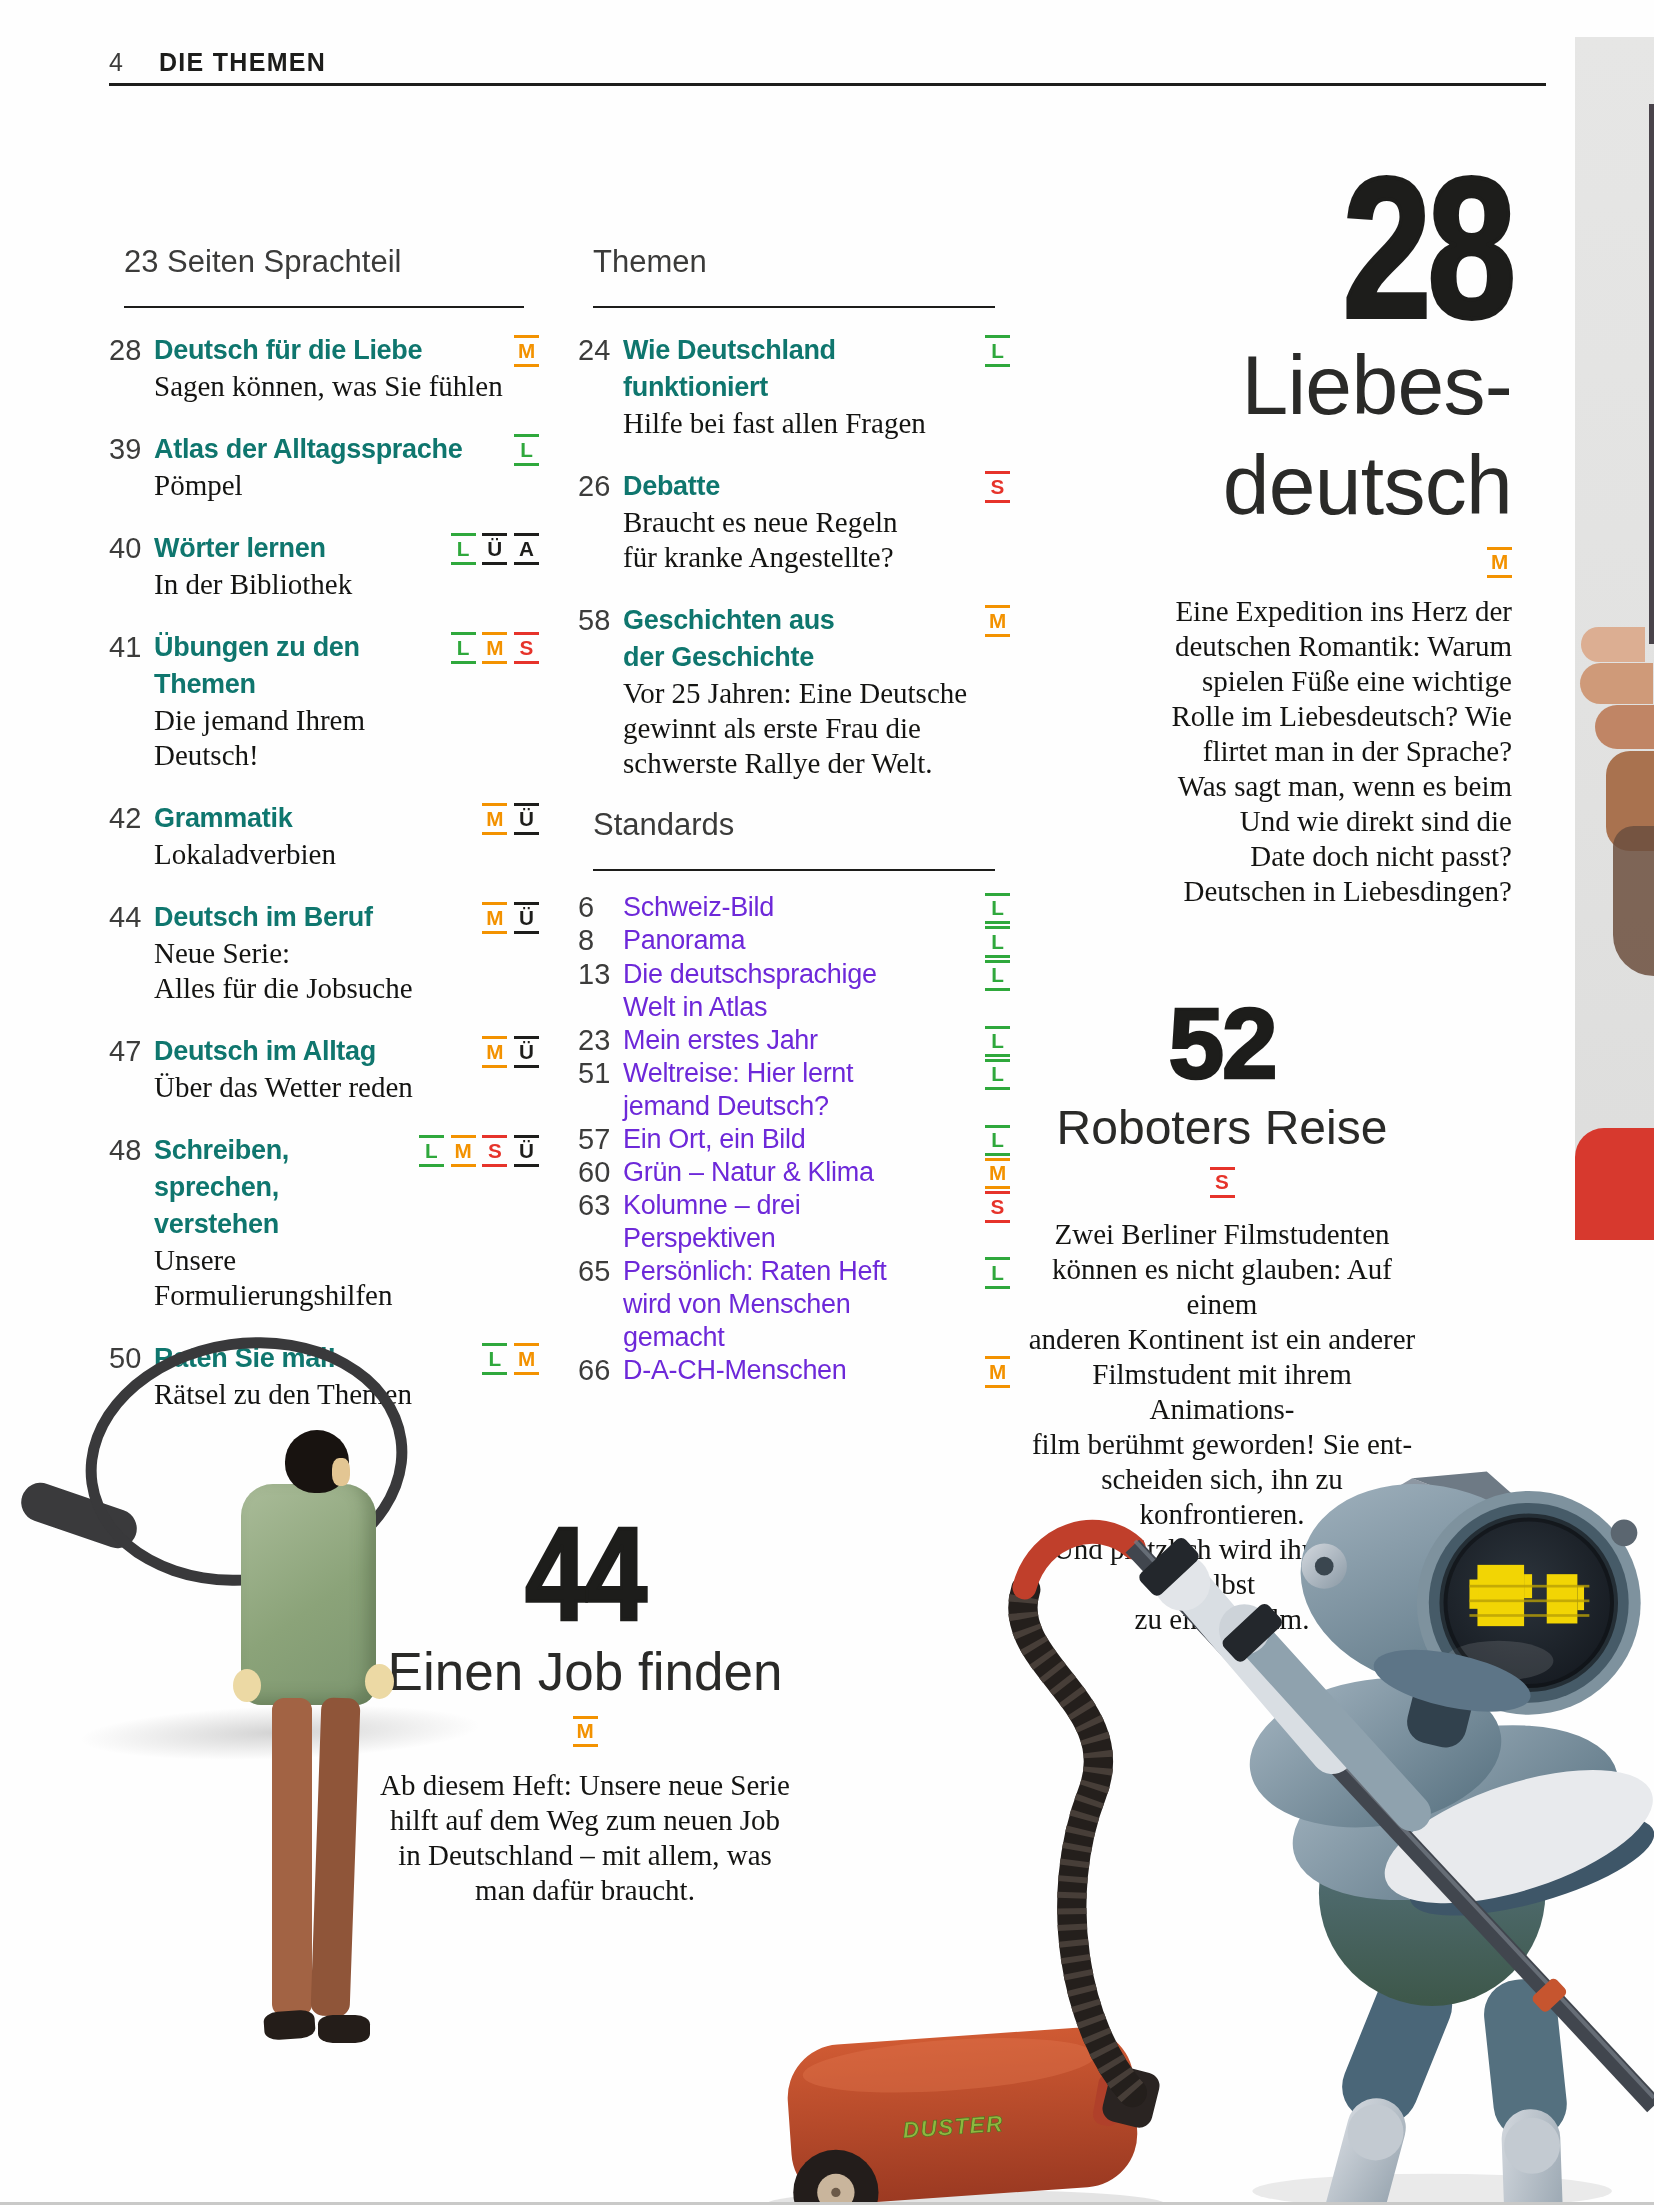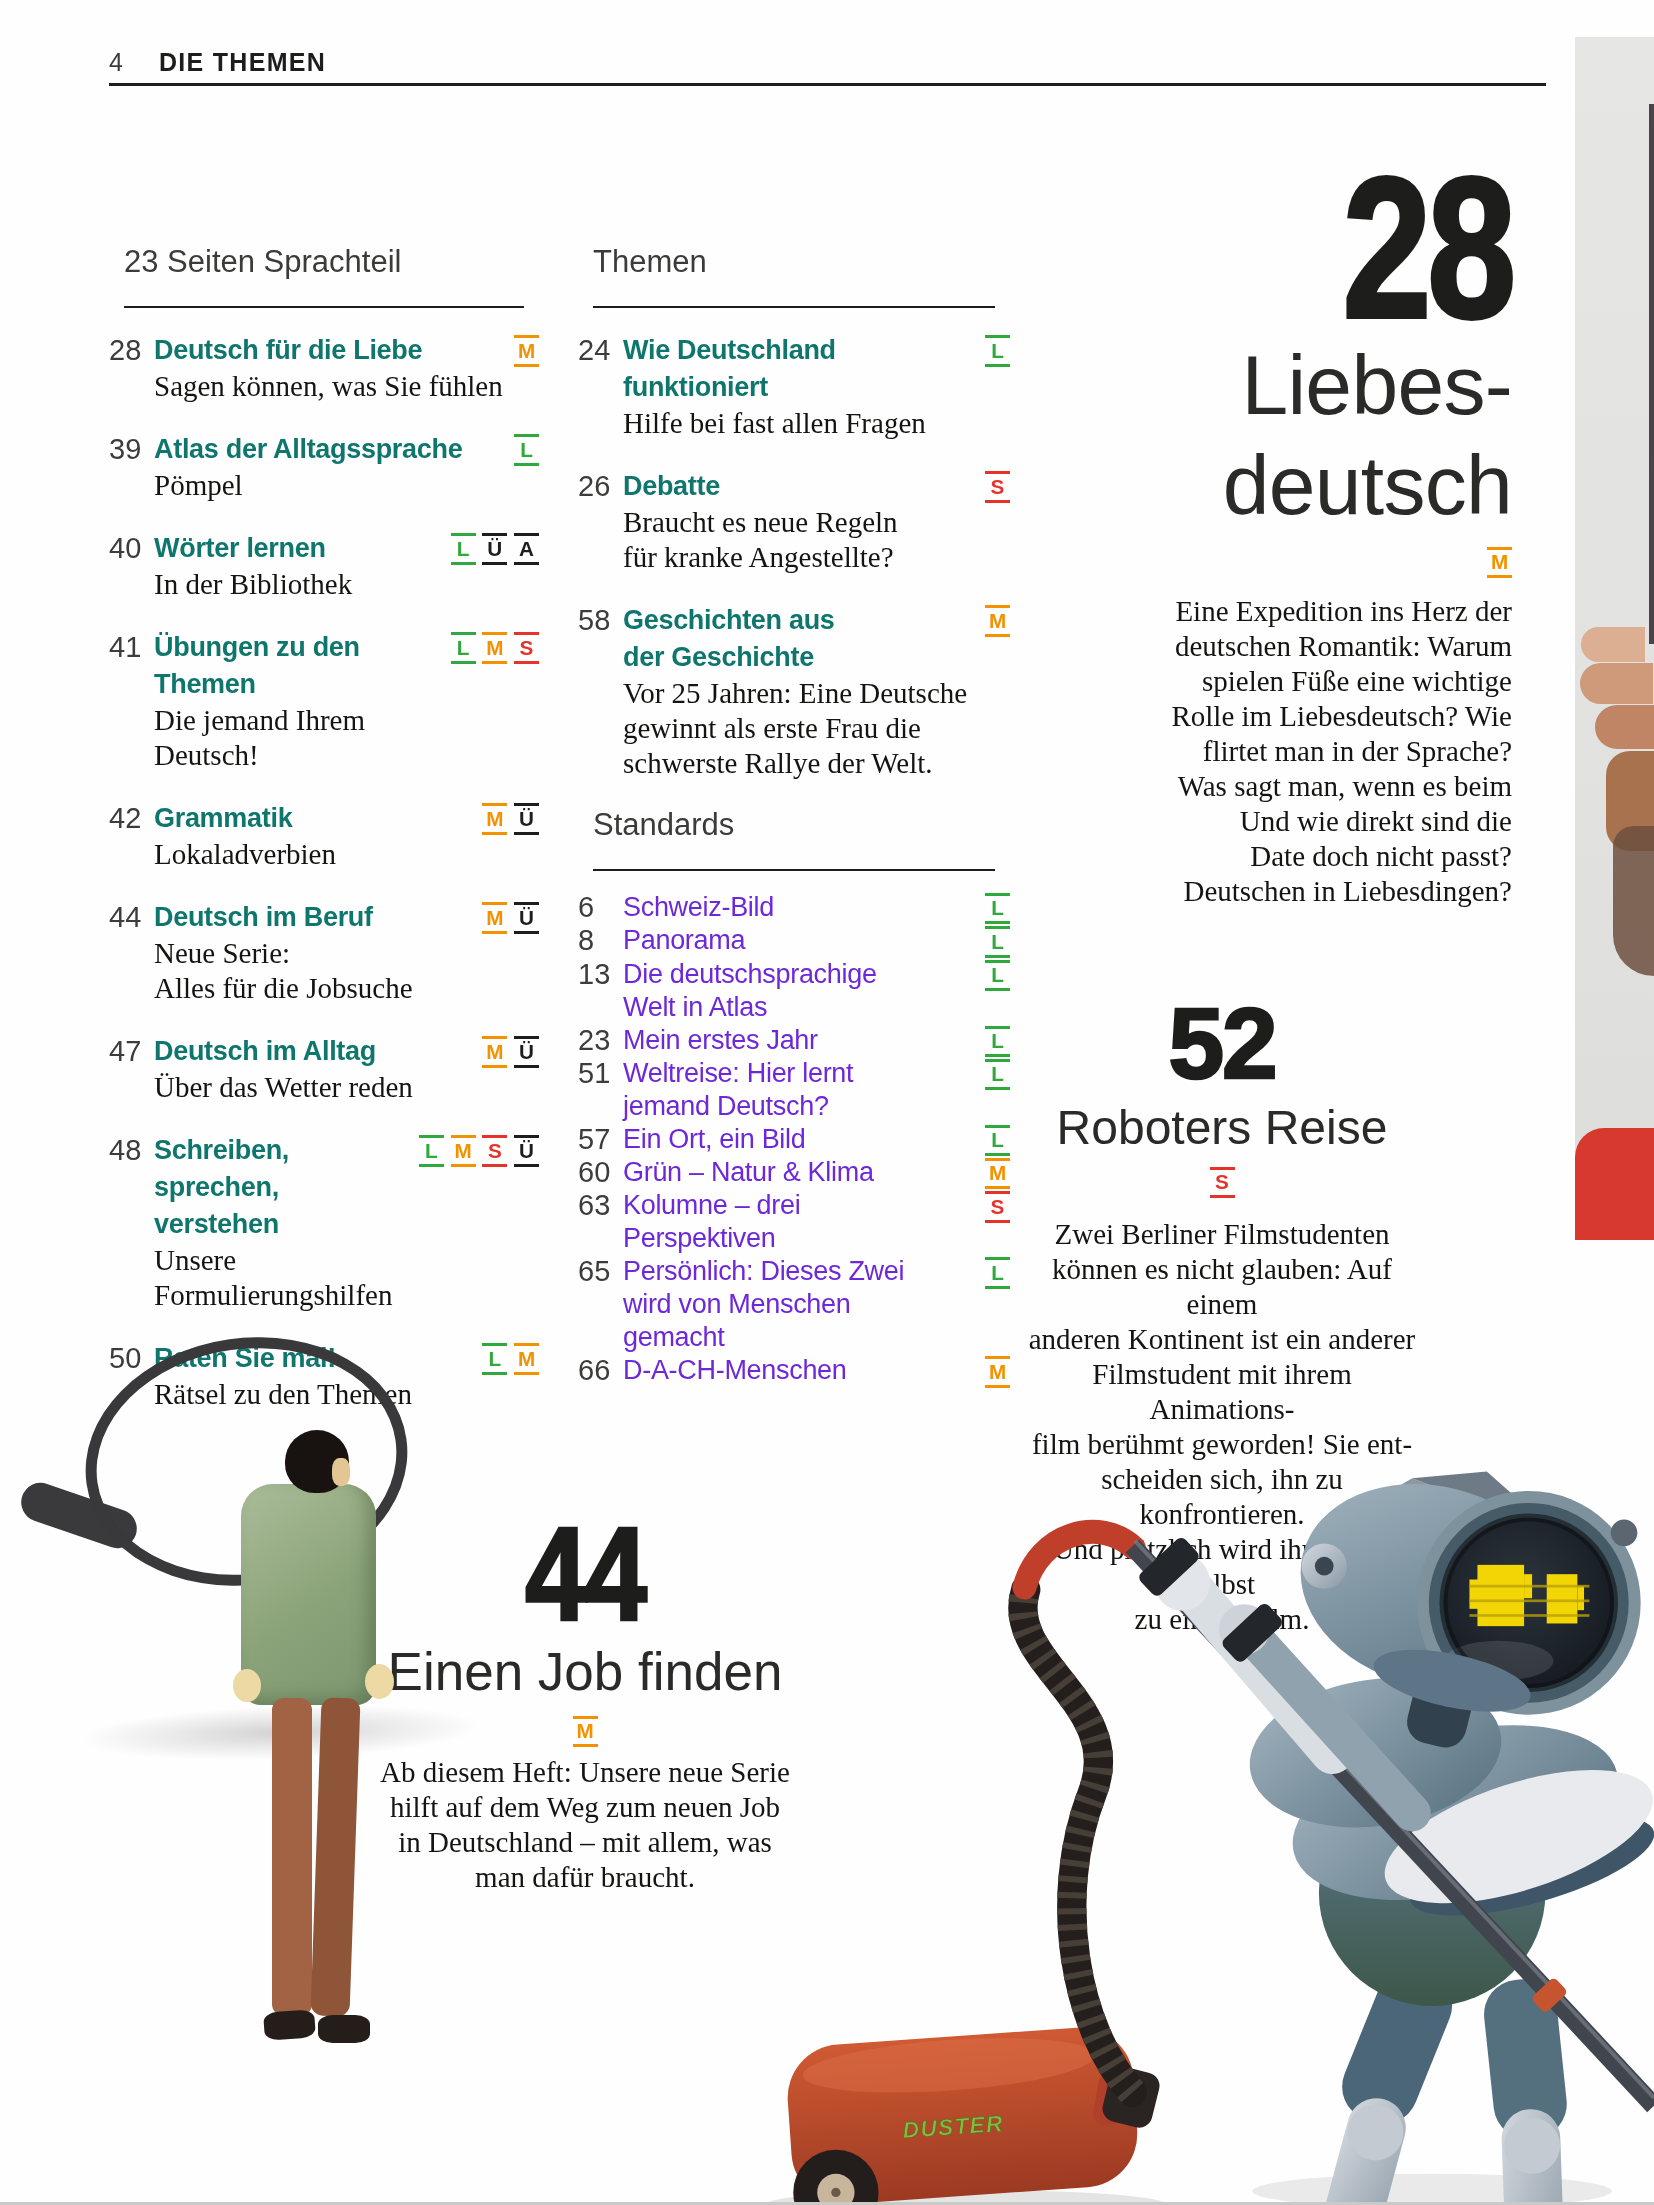--- a/index.html
+++ b/index.html
@@ -60,21 +60,21 @@
   #feature-52 .feature-title{font-size:48px;line-height:53px;margin-top:14.7px;}
   #feature-52 .badges{display:inline-flex;margin:13.3px 0 0 0;}
   #feature-52 .feature-text{margin-top:18.7px;font-family:"Liberation Serif","DejaVu Serif",serif;
        font-size:29px;line-height:35px;}
 
   #feature-44{position:absolute;left:365px;top:1520px;width:440px;text-align:center;}
   #feature-44 .big-number{font-size:131px;line-height:109px;letter-spacing:-2.7px;
        -webkit-text-stroke:3.3px #1d1d1b;transform:scaleX(.85);transform-origin:50% 50%;}
   #feature-44 .feature-title{font-size:53px;line-height:59px;margin-top:13.3px;}
   #feature-44 .badges{display:inline-flex;margin:14.7px 0 0 0;}
-  #feature-44 .feature-text{margin-top:8px;font-family:"Liberation Serif","DejaVu Serif",serif;
+  #feature-44 .feature-text{margin-top:21px;font-family:"Liberation Serif","DejaVu Serif",serif;
        font-size:29px;line-height:35px;}
 
   
   .photo-strip{position:absolute;left:1575px;top:37px;width:79px;height:1203px;
        background:linear-gradient(180deg,#e6e6e5 0%,#e2e2e1 55%,#dddddc 100%);}
   .strip-dark-edge{position:absolute;right:0;top:67px;width:4.7px;height:540px;background:#49434a;}
   .finger1{position:absolute;right:9.3px;top:590px;width:64px;height:35px;border-radius:17.3px 0 0 17.3px;background:#dcae92;}
   .finger2{position:absolute;right:1.3px;top:626px;width:73px;height:41px;border-radius:20.7px 0 0 20.7px;background:#cf9a79;}
   .finger3{position:absolute;right:0;top:668px;width:59px;height:44px;border-radius:22px 0 0 22px;background:#c08565;}
   .knuckle{position:absolute;right:0;top:714px;width:48px;height:100px;border-radius:24px 0 0 24px;background:#a9724f;}
@@ -334,21 +334,21 @@
             <div class="t-line">Kolumne – drei</div>
             <div class="t-line">Perspektiven</div>
           </div>
           <span class="badges">
             <span class="badge b-S">S</span>
           </span>
         </div>
         <div class="std-item">
           <span class="num">65</span>
           <div class="body">
-            <div class="t-line">Persönlich: Dieses Zwei</div>
+            <div class="t-line">Persönlich: Raten Heft</div>
             <div class="t-line">wird von Menschen</div>
             <div class="t-line">gemacht</div>
           </div>
           <span class="badges">
             <span class="badge b-L">L</span>
           </span>
         </div>
         <div class="std-item">
           <span class="num">66</span>
           <div class="body">

